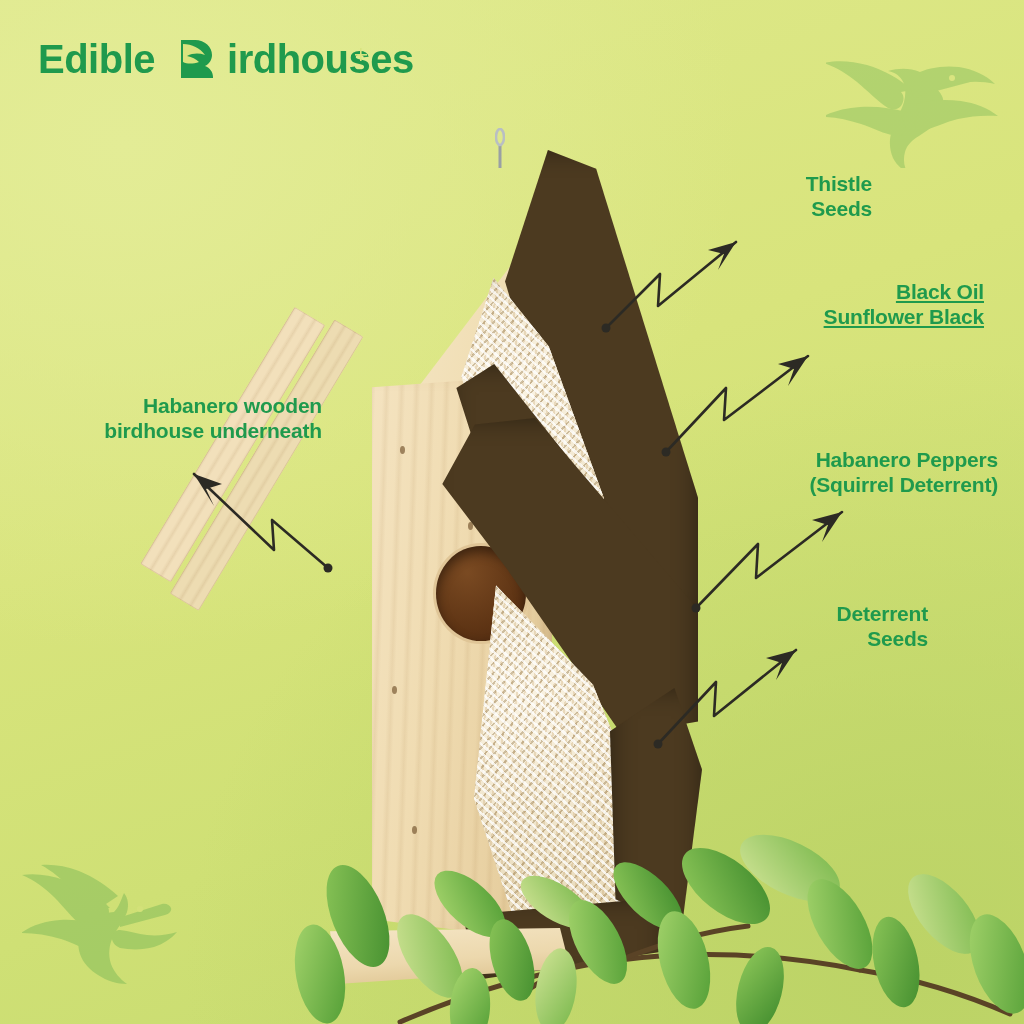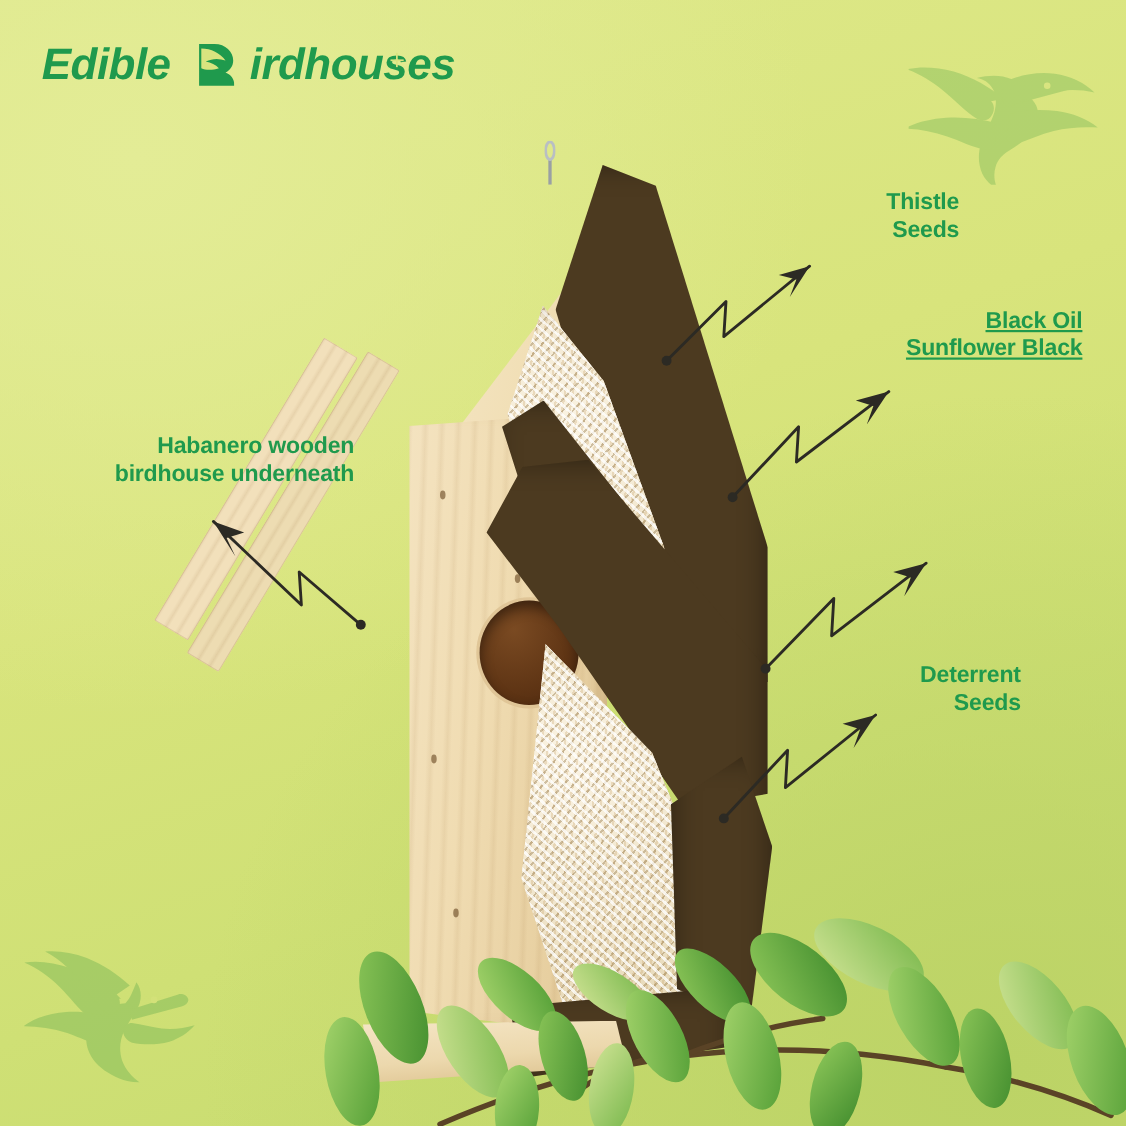--- a/index.html
+++ b/index.html
@@ -14,21 +14,21 @@
       radial-gradient(110% 90% at 12% 14%, #e3ec96 0%, rgba(227,236,150,0) 55%),
       radial-gradient(120% 100% at 90% 95%, #bcd366 0%, rgba(188,211,102,0) 60%),
       linear-gradient(160deg,#dfe98c 0%, #d8e47c 42%, #cfe075 68%, #c4d96d 100%);
   }
 
   
   #brand{
     position:absolute;left:38px;top:38px;
     display:flex;align-items:center;gap:12px;
     font-size:40px;font-weight:bold;letter-spacing:-0.5px;
-    color:#1c9a4b;line-height:1;white-space:nowrap;font-style:italic;
+    color:#1c9a4b;line-height:1;white-space:nowrap;
   }
   #brand .w1{color:#1f9a4d;font-weight:bold;}
   #brand .leafB{
     position:relative;display:inline-block;width:34px;height:42px;
     margin:0 2px 0 12px;vertical-align:middle;
   }
   #brand .w2{color:#1f9a4d;font-weight:bold;position:relative;}
   #brand .w2 .dot{
     position:absolute;left:128px;top:9px;width:12px;height:13px;
     background:
@@ -284,20 +284,24 @@
   <div class="callout" id="label-thistle">
     <div>Thistle</div>
     <div>Seeds</div>
   </div>
 
   <div class="callout" id="label-blackoil">
     <div>Black Oil</div>
     <div>Sunflower Black</div>
   </div>
 
+  <div class="callout" id="label-habanero">
+    <div>Habanero Peppers</div>
+    <div>(Squirrel Deterrent)</div>
+  </div>
 
   <div class="callout" id="label-safflower">
     <div>Deterrent</div>
     <div>Seeds</div>
   </div>
 
   <div class="callout" id="label-durable">
     <div>Habanero wooden</div>
     <div>birdhouse underneath</div>
   </div>

